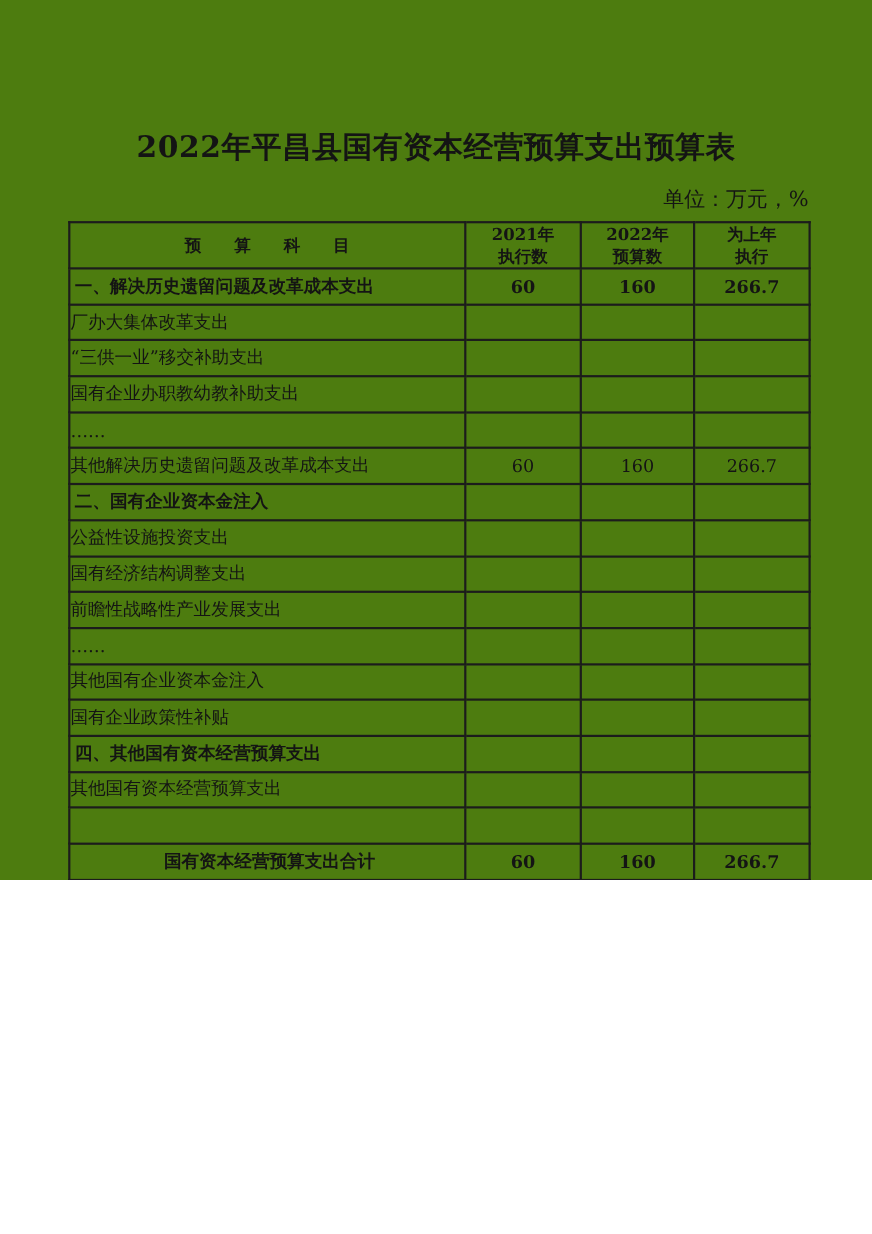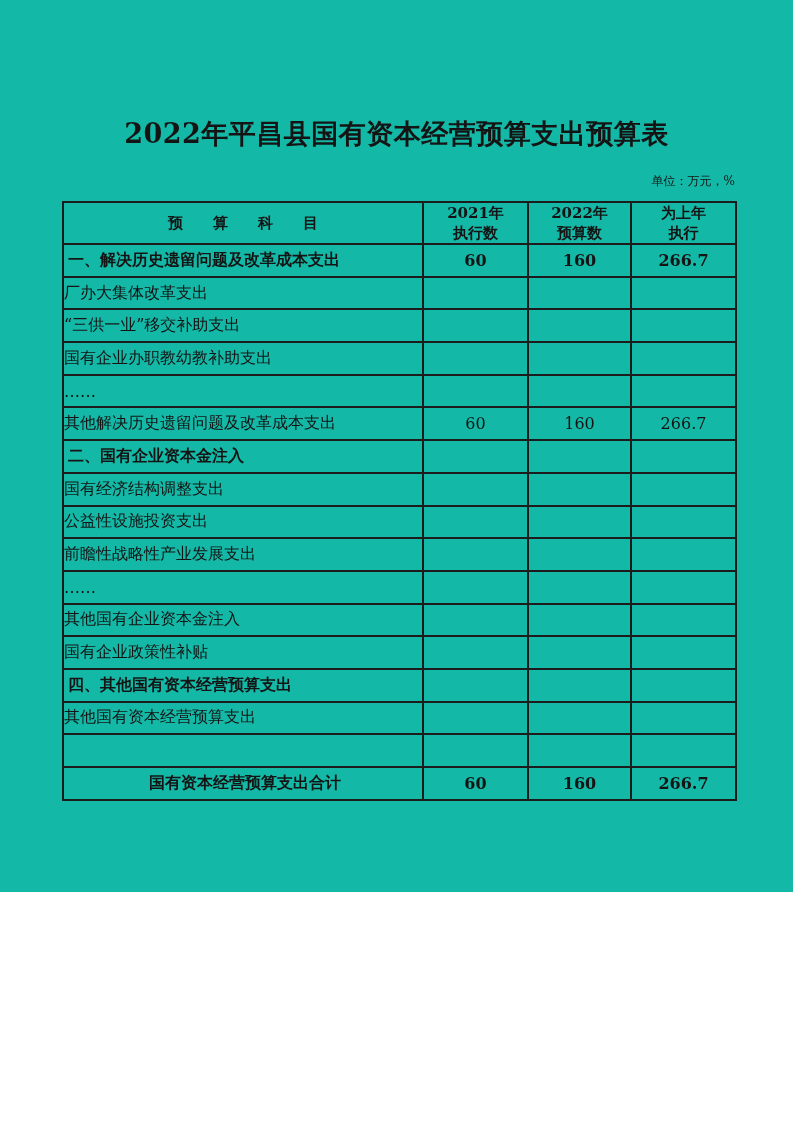--- a/index.html
+++ b/index.html
@@ -1,20 +1,20 @@
 <!DOCTYPE html>
 <html><head>
 <meta charset="utf-8">
 <style>
   html, body { margin: 0; padding: 0; background: #ffffff; }
   .page {
     position: relative;
     width: 793px;
-    height: 892px;
-    background: #14b8a6;
+    height: 800px;
+    background: #4d7c0f;
     font-family: "DejaVu Serif", "Liberation Serif", serif;
     color: #141414;
     overflow: hidden;
   }
   .doc-title {
     position: absolute;
     top: 116px;
     left: 0;
     width: 100%;
     text-align: center;
@@ -22,21 +22,21 @@
     font-weight: 700;
     letter-spacing: 0.5px;
     white-space: nowrap;
   }
   .unit-note {
     position: absolute;
     top: 170px;
     left: 62px;
     width: 673px;
     text-align: right;
-    font-size: 12px;
+    font-size: 19px;
     line-height: 22px;
   }
   table.budget {
     position: absolute;
     top: 201px;
     left: 62px;
     width: 673px;
     border-collapse: collapse;
     table-layout: fixed;
     font-size: 16px;
@@ -127,27 +127,27 @@
         <td class="num">160</td>
         <td class="num">266.7</td>
       </tr>
       <tr class="section">
         <td class="label">二、国有企业资本金注入</td>
         <td class="num"></td>
         <td class="num"></td>
         <td class="num"></td>
       </tr>
       <tr class="sub">
+        <td class="label">公益性设施投资支出</td>
+        <td class="num"></td>
+        <td class="num"></td>
+        <td class="num"></td>
+      </tr>
+      <tr class="sub">
         <td class="label">国有经济结构调整支出</td>
-        <td class="num"></td>
-        <td class="num"></td>
-        <td class="num"></td>
-      </tr>
-      <tr class="sub">
-        <td class="label">公益性设施投资支出</td>
         <td class="num"></td>
         <td class="num"></td>
         <td class="num"></td>
       </tr>
       <tr class="sub">
         <td class="label">前瞻性战略性产业发展支出</td>
         <td class="num"></td>
         <td class="num"></td>
         <td class="num"></td>
       </tr>

